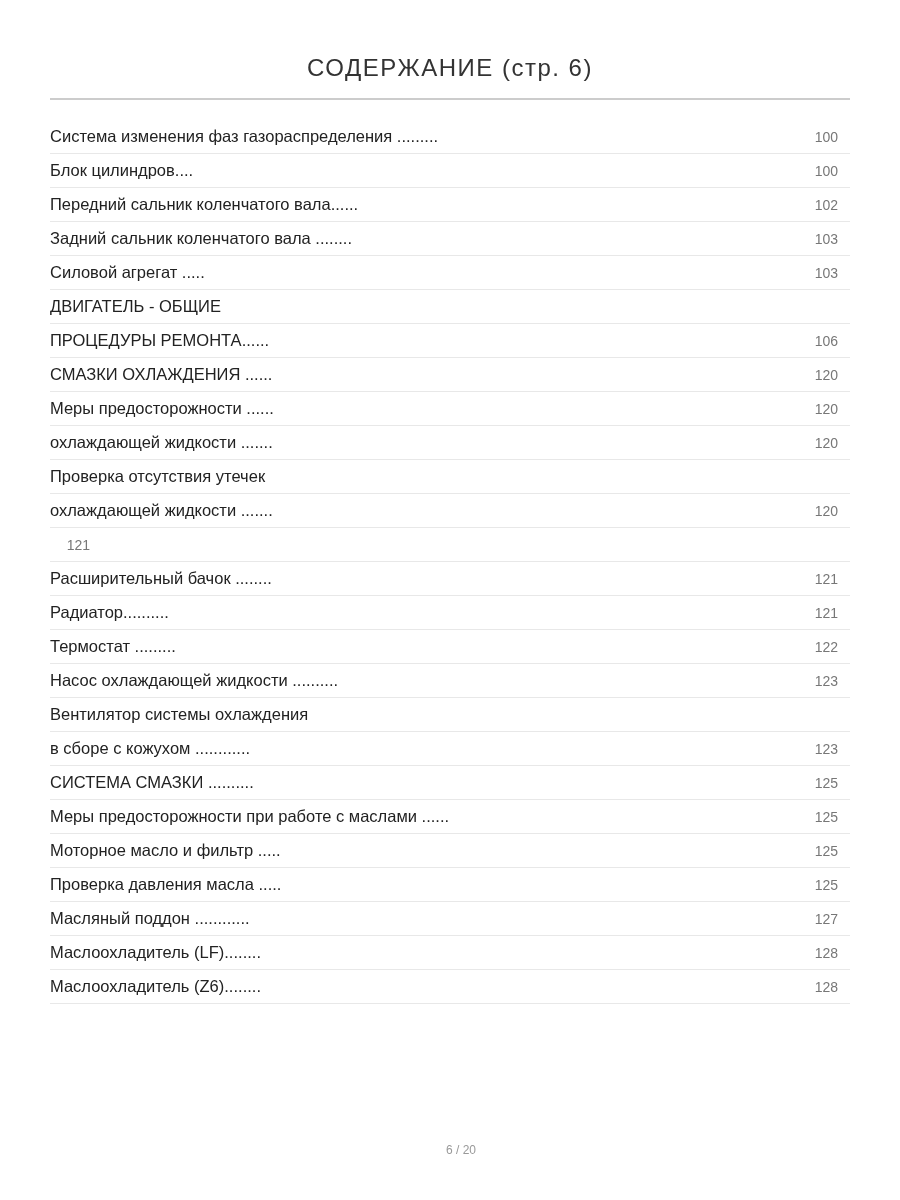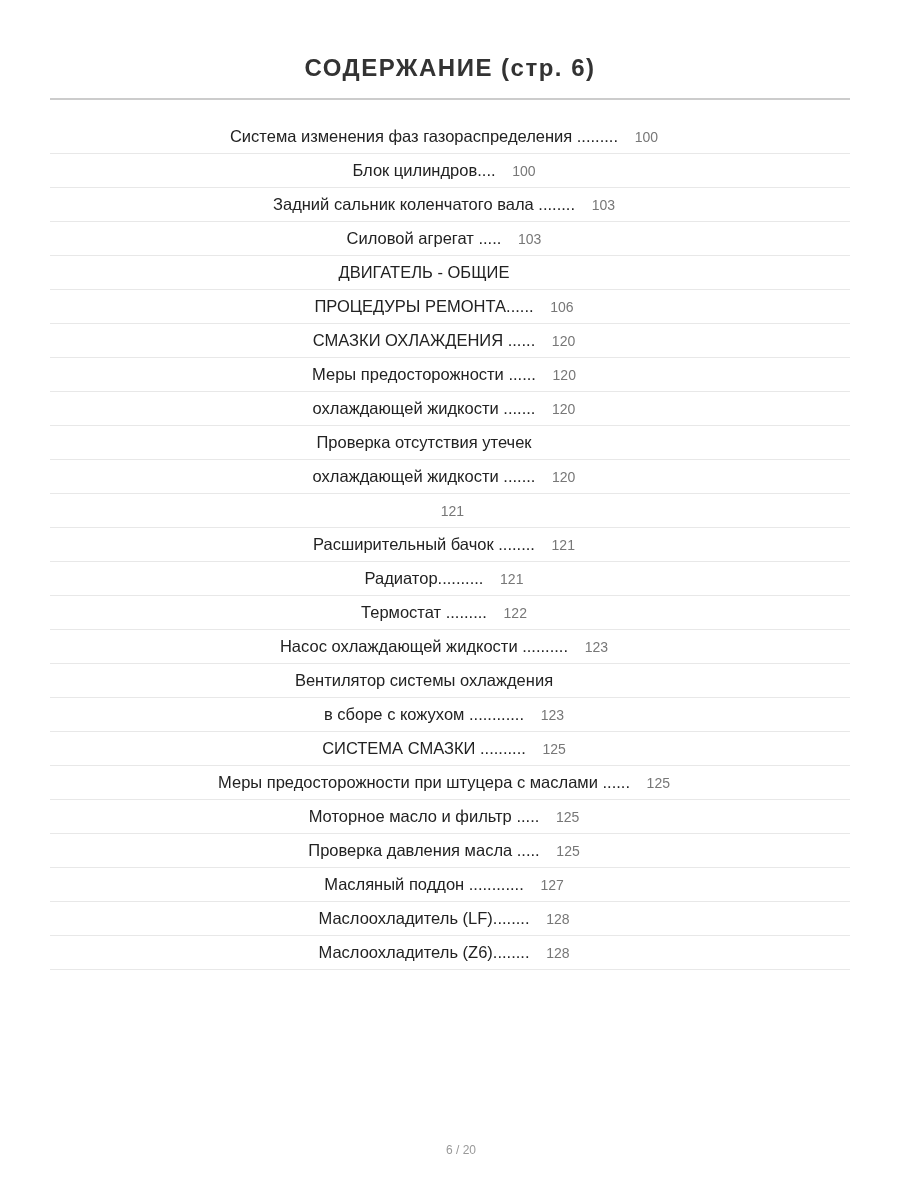--- a/index.html
+++ b/index.html
@@ -15,21 +15,21 @@
       color: #222222;
       overflow: hidden;
     }
     .page-title {
       position: absolute;
       top: 38px;
       left: 0;
       width: 900px;
       text-align: center;
       font-size: 24px;
-      font-weight: bold;
+      font-weight: normal;
       letter-spacing: 1.5px;
       color: #333333;
     }
     .title-rule {
       position: absolute;
       top: 98px;
       left: 50px;
       width: 800px;
       height: 2px;
       background: #cccccc;
@@ -38,21 +38,21 @@
       position: absolute;
       top: 120px;
       left: 50px;
       width: 800px;
       margin: 0;
       padding: 0;
       list-style: none;
     }
     .toc-row {
       display: flex;
-      justify-content: center;
+      justify-content: space-between;
       align-items: center;
       height: 33px;
       border-bottom: 1px solid #e8e8e8;
       font-size: 16.5px;
       color: #222222;
     }
     .toc-label {
       white-space: nowrap;
     }
     .toc-page {
@@ -80,20 +80,24 @@
 <div class="title-rule"></div>
 
 <ul class="toc">
   <li class="toc-row">
       <span class="toc-label">Система изменения фаз газораспределения .........</span>
       <span class="toc-page">100</span>
     </li>
   <li class="toc-row">
       <span class="toc-label">Блок цилиндров....</span>
       <span class="toc-page">100</span>
+    </li>
+  <li class="toc-row">
+      <span class="toc-label">Передний сальник коленчатого вала......</span>
+      <span class="toc-page">102</span>
     </li>
   <li class="toc-row">
       <span class="toc-label">Задний сальник коленчатого вала ........</span>
       <span class="toc-page">103</span>
     </li>
   <li class="toc-row">
       <span class="toc-label">Силовой агрегат .....</span>
       <span class="toc-page">103</span>
     </li>
   <li class="toc-row">
@@ -149,21 +153,21 @@
     </li>
   <li class="toc-row">
       <span class="toc-label">в сборе с кожухом ............</span>
       <span class="toc-page">123</span>
     </li>
   <li class="toc-row">
       <span class="toc-label">СИСТЕМА СМАЗКИ ..........</span>
       <span class="toc-page">125</span>
     </li>
   <li class="toc-row">
-      <span class="toc-label">Меры предосторожности при штуцера с маслами ......</span>
+      <span class="toc-label">Меры предосторожности при работе с маслами ......</span>
       <span class="toc-page">125</span>
     </li>
   <li class="toc-row">
       <span class="toc-label">Моторное масло и фильтр .....</span>
       <span class="toc-page">125</span>
     </li>
   <li class="toc-row">
       <span class="toc-label">Проверка давления масла .....</span>
       <span class="toc-page">125</span>
     </li>

